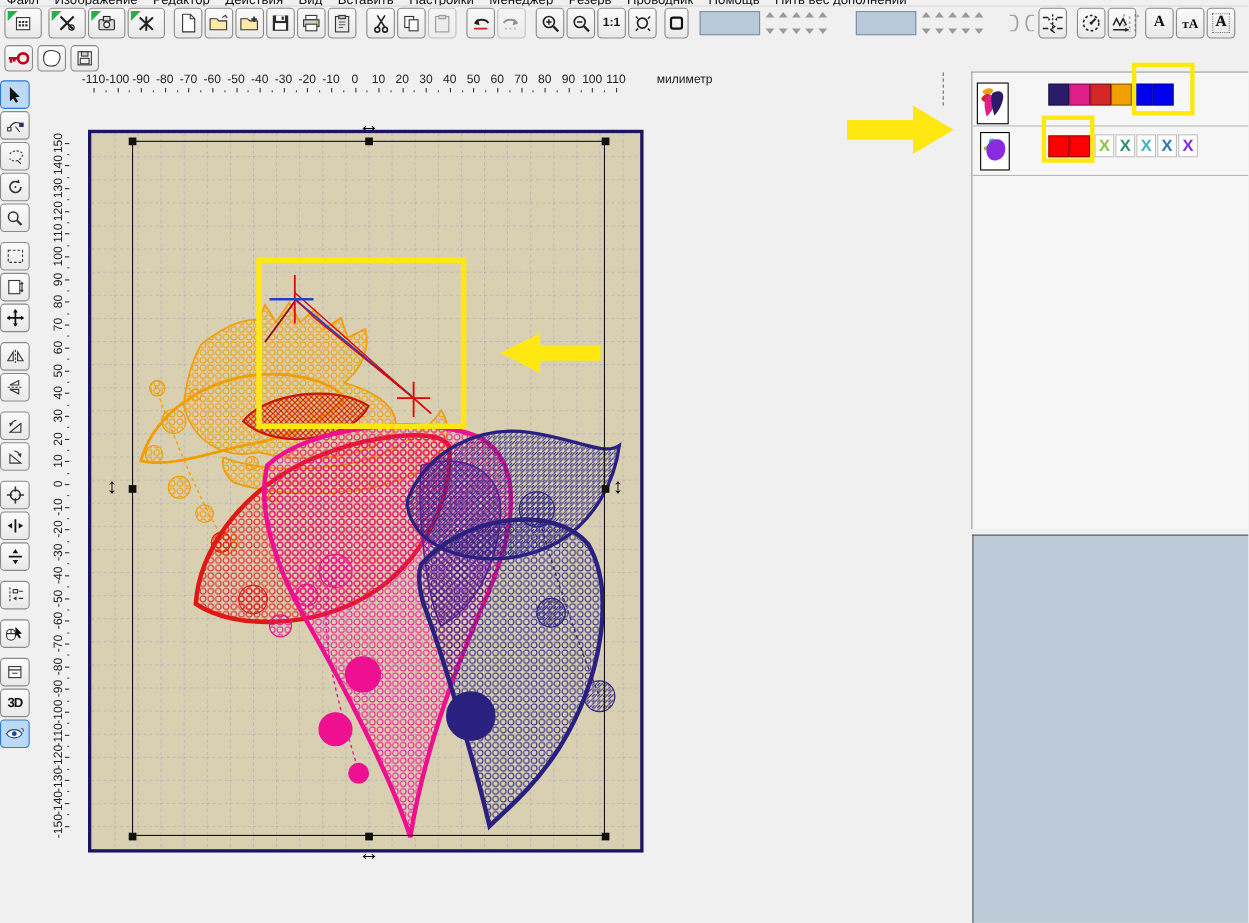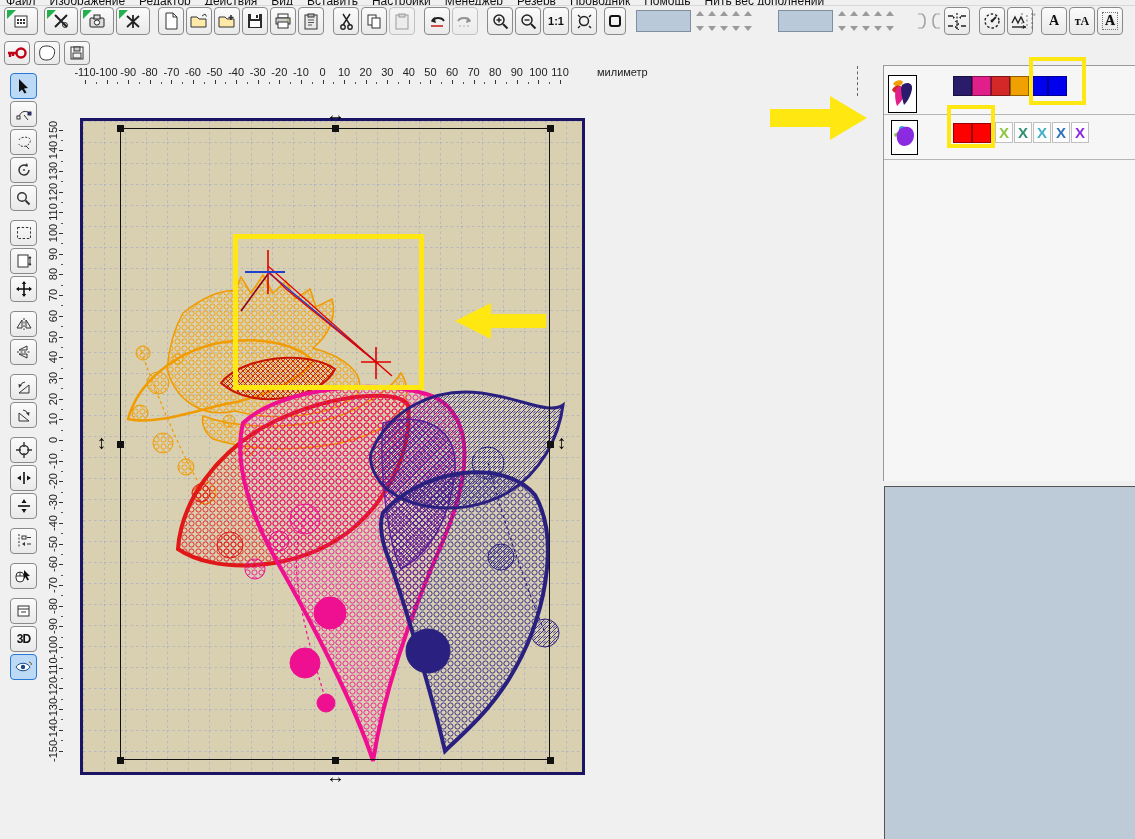--- a/index.html
+++ b/index.html
@@ -42,21 +42,21 @@
   .hruler .rtick { position:absolute; top:17px; width:1px; height:4px; background:#333; }
   .hruler .rtick.minor { top:19px; height:2px; background:#555; }
   .unit-label { position:absolute; left:597px; top:66px; font-size:11px; color:#222; }
   .vruler { position:absolute; left:38px; top:95px; width:26px; height:700px; }
   .vruler .rlabel { position:absolute; left:2px; font-size:11px; color:#222;
     transform:translateY(-50%) rotate(-90deg); transform-origin:center; width:26px; text-align:center; }
   .vruler .rtick { position:absolute; left:21px; width:4px; height:1px; background:#333; }
   .vruler .rtick.minor { left:23px; width:2px; background:#555; }
 
   
-  .lefttb { position:absolute; left:10px; top:73px; width:30px; display:flex; flex-direction:column; }
+  .lefttb { position:absolute; left:0; top:73px; width:30px; display:flex; flex-direction:column; }
   .ltb { width:27px; height:26px; margin-bottom:2px; background:linear-gradient(#fbfbfb,#e9e9e9);
     border:1px solid #8a8a8a; border-radius:4px; display:flex; align-items:center; justify-content:center; }
   .ltb.sel { background:#bcd9f5; border-color:#2a7ad4; }
   .ltb.gap { margin-top:7px; }
   .ltb-3d { font-size:12px; font-weight:bold; color:#111; letter-spacing:-1px; }
 
   
   .canvas { position:absolute; left:80px; top:118px; width:505px; height:657px;
     background:#d9d0b2; border:3px solid #1b1464; }
   .canvas-inner { position:absolute; left:0; top:0; width:499px; height:651px; }

